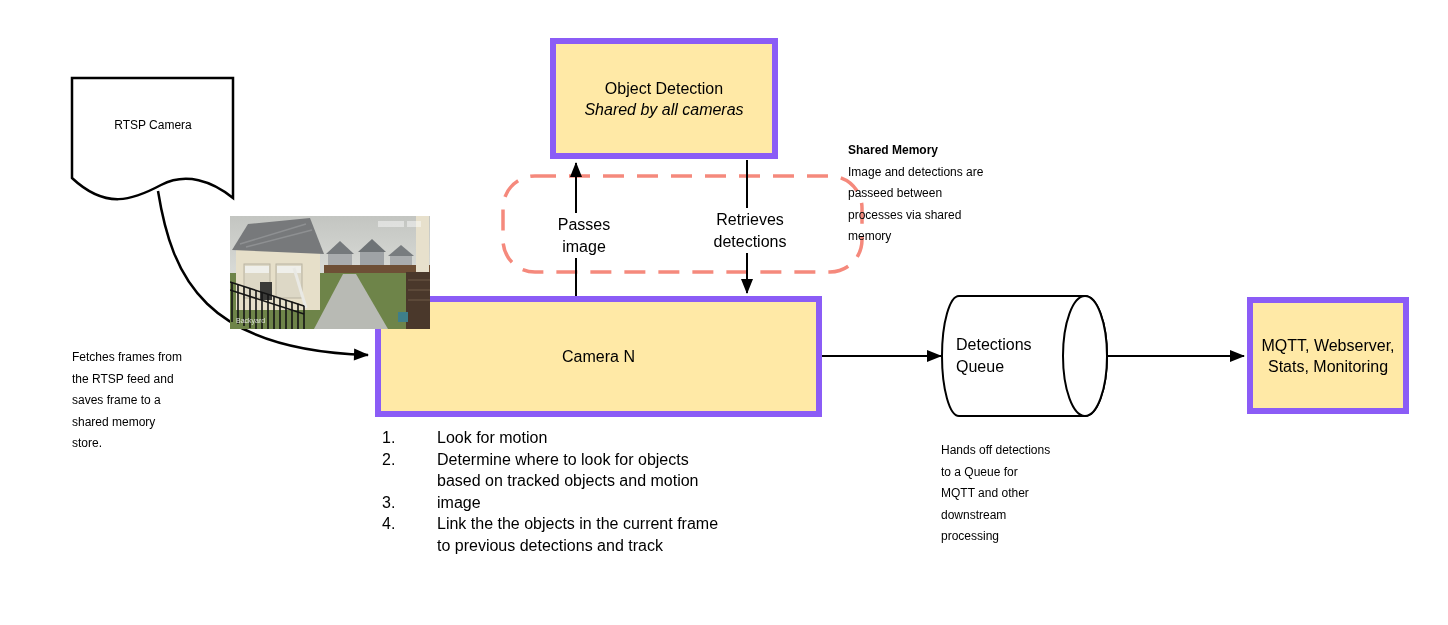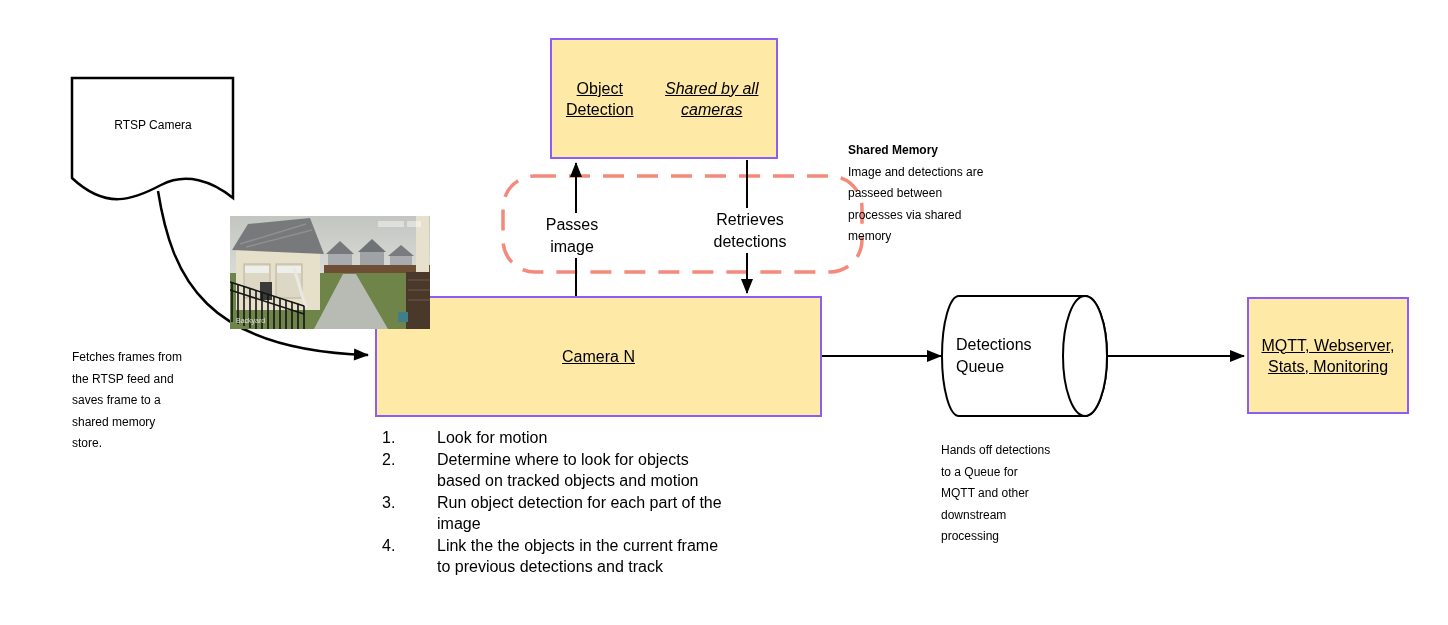--- a/index.html
+++ b/index.html
@@ -10,43 +10,43 @@
   }
   .abs { position:absolute; }
   svg text { font-family:"Liberation Sans", sans-serif; }
 
   
   #shape-layer { position:absolute; left:0; top:0; z-index:0; }
 
   
   .ybox {
     position:absolute; z-index:1; box-sizing:border-box;
-    background:#FFE9A6; border:2px solid #8b5cf6;
-    display:flex; flex-direction:row; align-items:center; justify-content:center;
-    text-align:center; font-size:16px; line-height:21px;text-decoration:underline;
+    background:#FFE9A6; border:6px solid #8b5cf6;
+    display:flex; flex-direction:column; align-items:center; justify-content:center;
+    text-align:center; font-size:16px; line-height:21px;
   }
   #object-detection-box { left:550px; top:38px;  width:228px; height:121px; }
   #camera-n-box        { left:375px; top:296px; width:447px; height:121px; }
   #mqtt-box            { left:1247px; top:297px; width:162px; height:117px; }
   #mqtt-box .ybox-label { width:150px; }
   .subtitle-italic { font-style:italic; }
 
   
   .note { position:absolute; z-index:1; font-size:12px; line-height:21.5px; }
   #fetch-note        { left:44px;  top:347px; width:200px;margin-left:28px; }
   #shared-memory-note{ left:848px; top:140px; width:220px; }
   #queue-note        { left:941px; top:440px; width:190px; }
   .note-title { font-weight:bold; }
 
   
   .arrow-label {
     position:absolute; z-index:2; background:#fff; text-align:center;
     font-size:16px; line-height:21.5px; padding:1px 2px;
   }
-  #passes-image-label        { left:536px; top:213px; width:68px; }
+  #passes-image-label        { left:548px; top:213px; width:68px; }
   #retrieves-detections-label{ left:699px; top:208px; width:98px; }
 
   
   #rtsp-label { left:90px; top:118px; width:126px; z-index:1;
                 text-align:center; font-size:12px; }
 
   
   #detections-queue-label { left:956px; top:334px; width:104px; z-index:1;
                 text-align:left; font-size:16px; line-height:21.5px; }
 
@@ -132,21 +132,20 @@
   <div class="step">
     <span class="step-num">2.</span>
     <div class="step-lines">
         <div>Determine where to look for objects</div>
         <div>based on tracked objects and motion</div>
       </div>
   </div>
   <div class="step">
     <span class="step-num">3.</span>
     <div class="step-lines">
-        <div>Run object detection for each part of the</div>
         <div>image</div>
       </div>
   </div>
   <div class="step">
     <span class="step-num">4.</span>
     <div class="step-lines">
         <div>Link the the objects in the current frame</div>
         <div>to previous detections and track</div>
       </div>
   </div>

